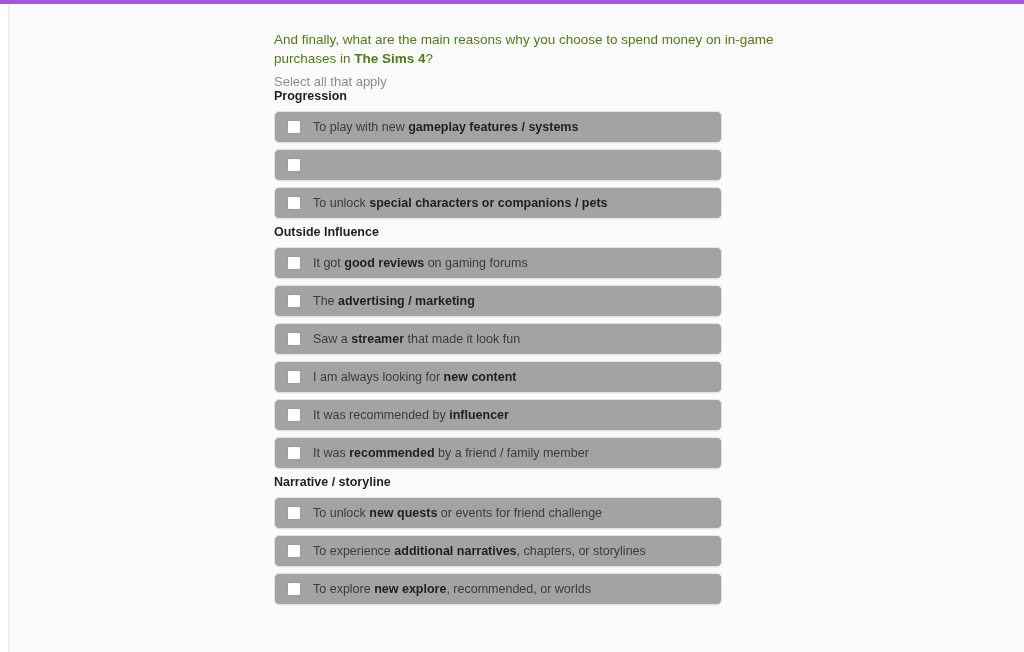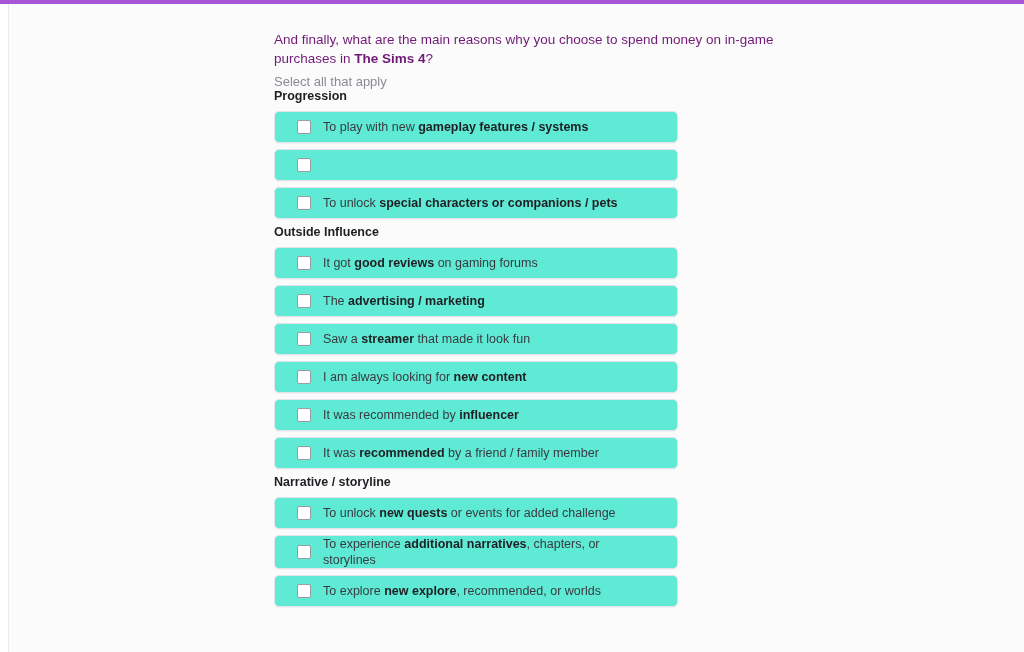--- a/index.html
+++ b/index.html
@@ -42,48 +42,48 @@
   }
   .content {
     position: absolute;
     left: 265px;
     top: 26px;
     width: 500px;
   }
   .question {
     font-size: 13.5px;
     line-height: 19px;
-    color: #701a75;
+    color: #4d7c0f;
   }
   .question b {
     font-weight: bold;
   }
   .subtext {
     margin-top: 6px;
     font-size: 13px;
     color: #8b8b93;
   }
   .group-title {
     font-size: 12.5px;
     font-weight: bold;
     color: #1f1f23;
     margin-bottom: 8px;
   }
   .option {
     box-sizing: border-box;
-    width: 404px;
+    width: 448px;
     min-height: 32px;
-    background: #5eead4;
+    background: #a3a3a3;
     border: 1px solid #e3e3ea;
     border-radius: 5px;
     box-shadow: 0 1px 1px rgba(0,0,0,0.04);
     margin-bottom: 6px;
     display: flex;
     align-items: center;
-    padding: 0 22px;
+    padding: 0 12px;
   }
   .checkbox {
     width: 12px;
     height: 12px;
     min-width: 12px;
     border: 1px solid #9a9aa4;
     border-radius: 2px;
     background: #ffffff;
     margin-right: 12px;
   }
@@ -149,21 +149,21 @@
     </div>
     <div class="option">
       <div class="checkbox"></div>
       <div class="option-label"><span>It was </span><b>recommended</b><span> by a friend / family member</span></div>
     </div>
 
     <div class="group-title">Narrative / storyline</div>
 
     <div class="option">
       <div class="checkbox"></div>
-      <div class="option-label"><span>To unlock </span><b>new quests</b><span> or events for added challenge</span></div>
+      <div class="option-label"><span>To unlock </span><b>new quests</b><span> or events for friend challenge</span></div>
     </div>
     <div class="option">
       <div class="checkbox"></div>
       <div class="option-label"><span>To experience </span><b>additional narratives</b><span>, chapters, or storylines</span></div>
     </div>
     <div class="option">
       <div class="checkbox"></div>
       <div class="option-label"><span>To explore </span><b>new explore</b><span>, recommended, or worlds</span></div>
     </div>
 

